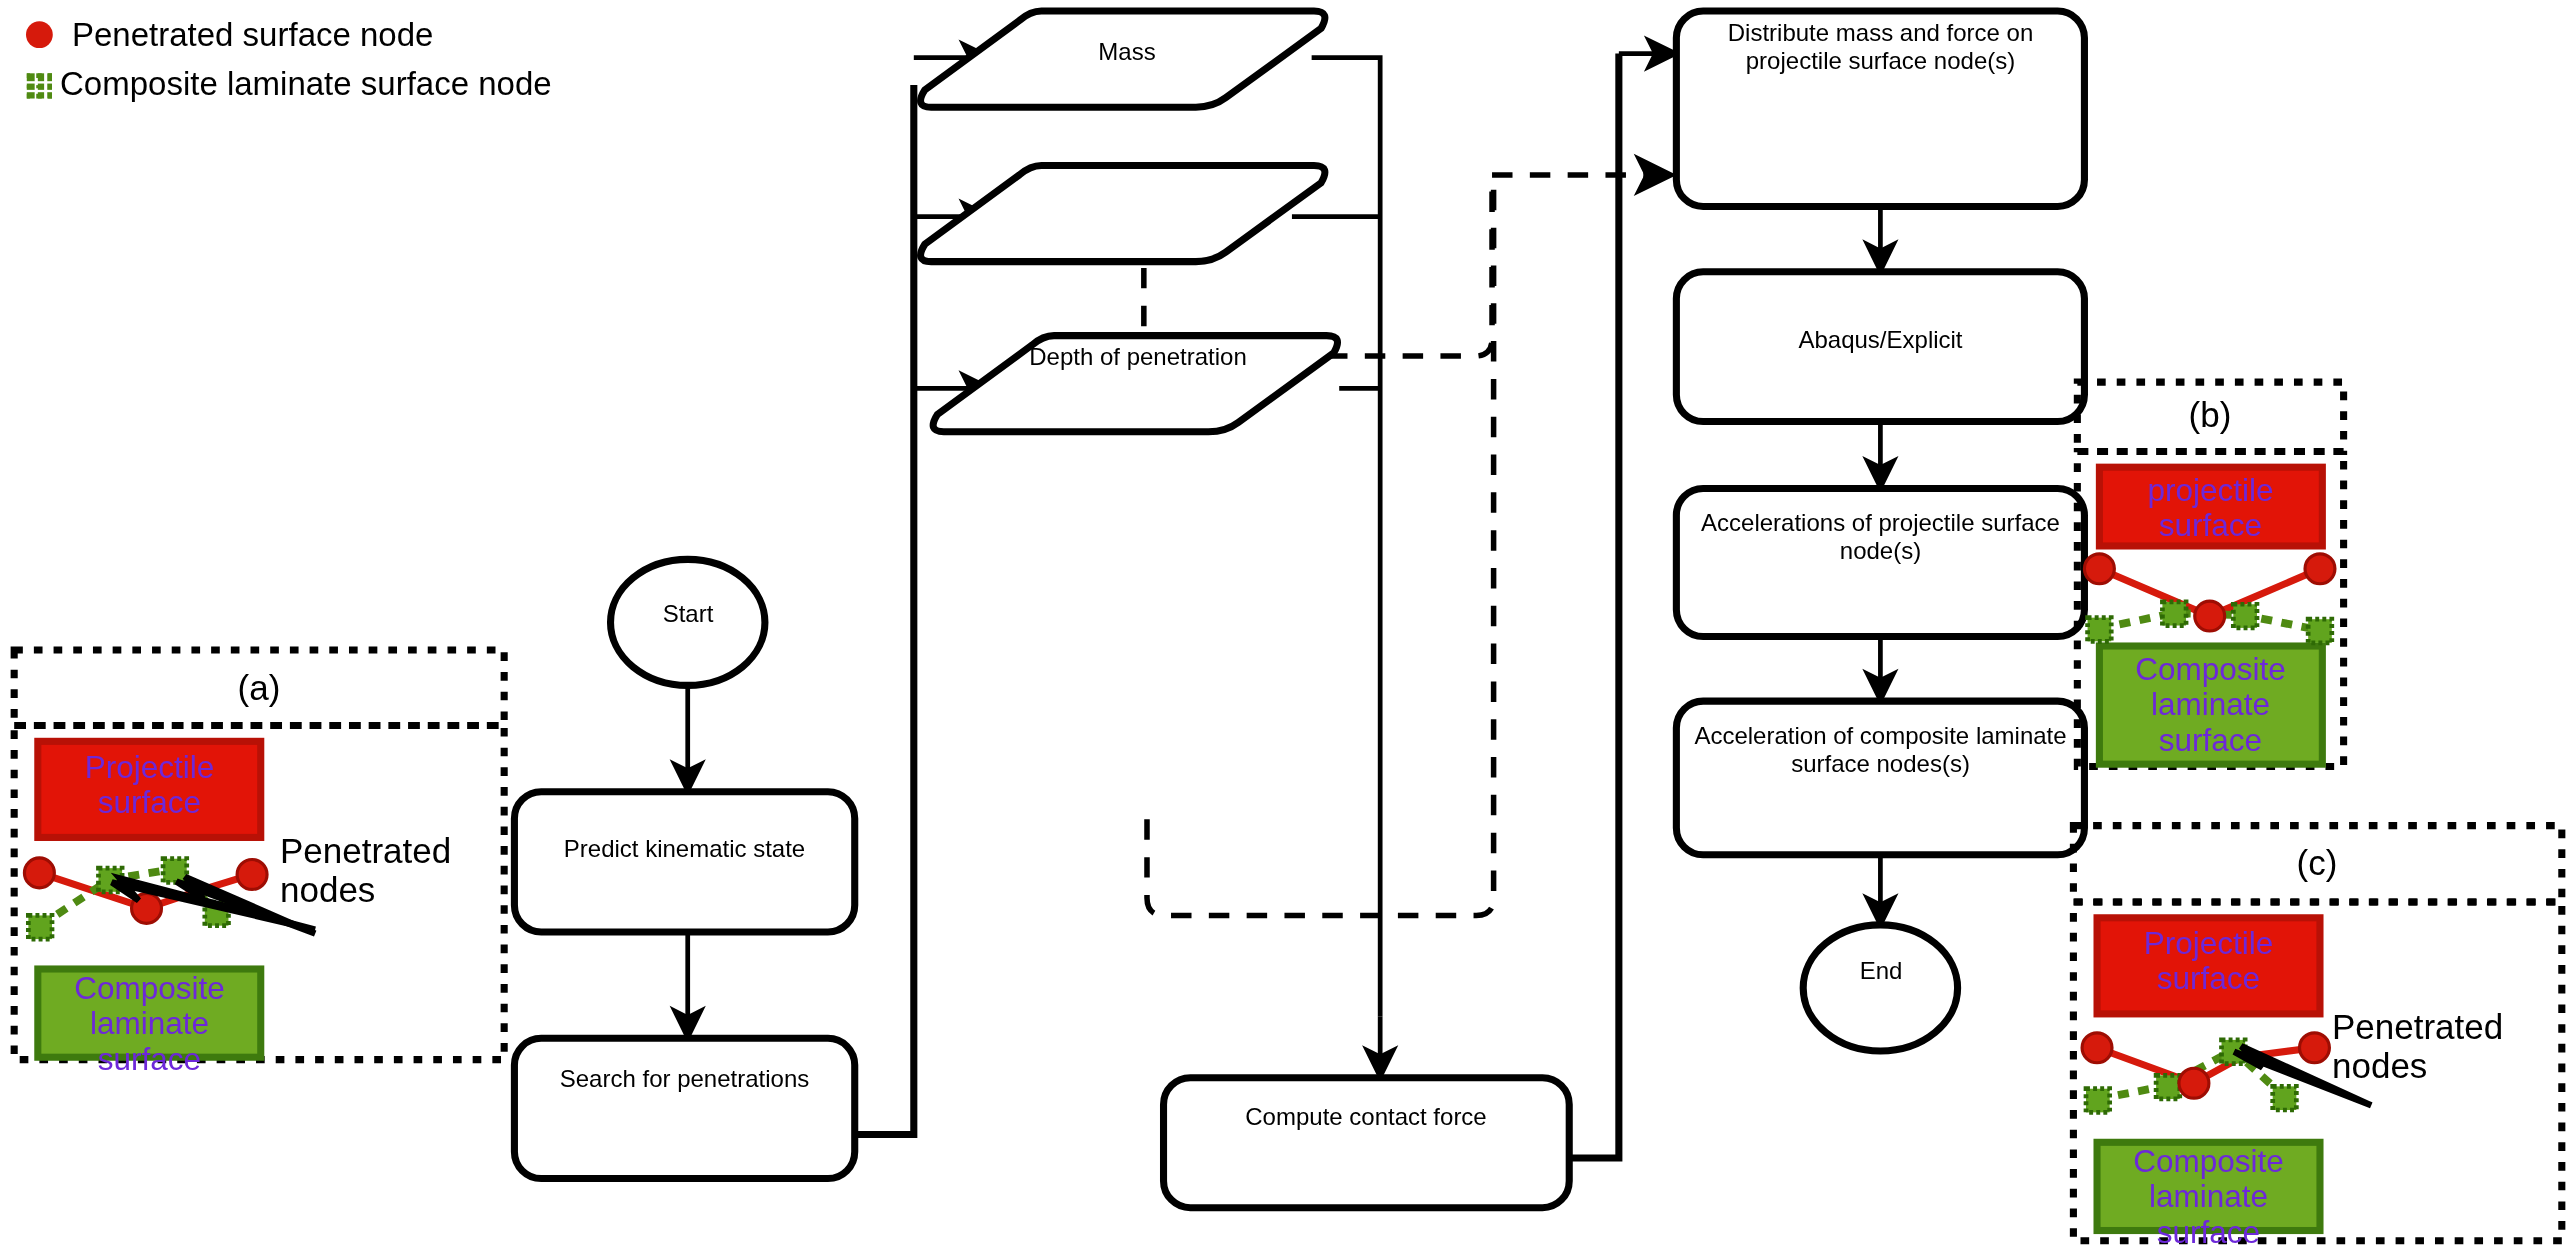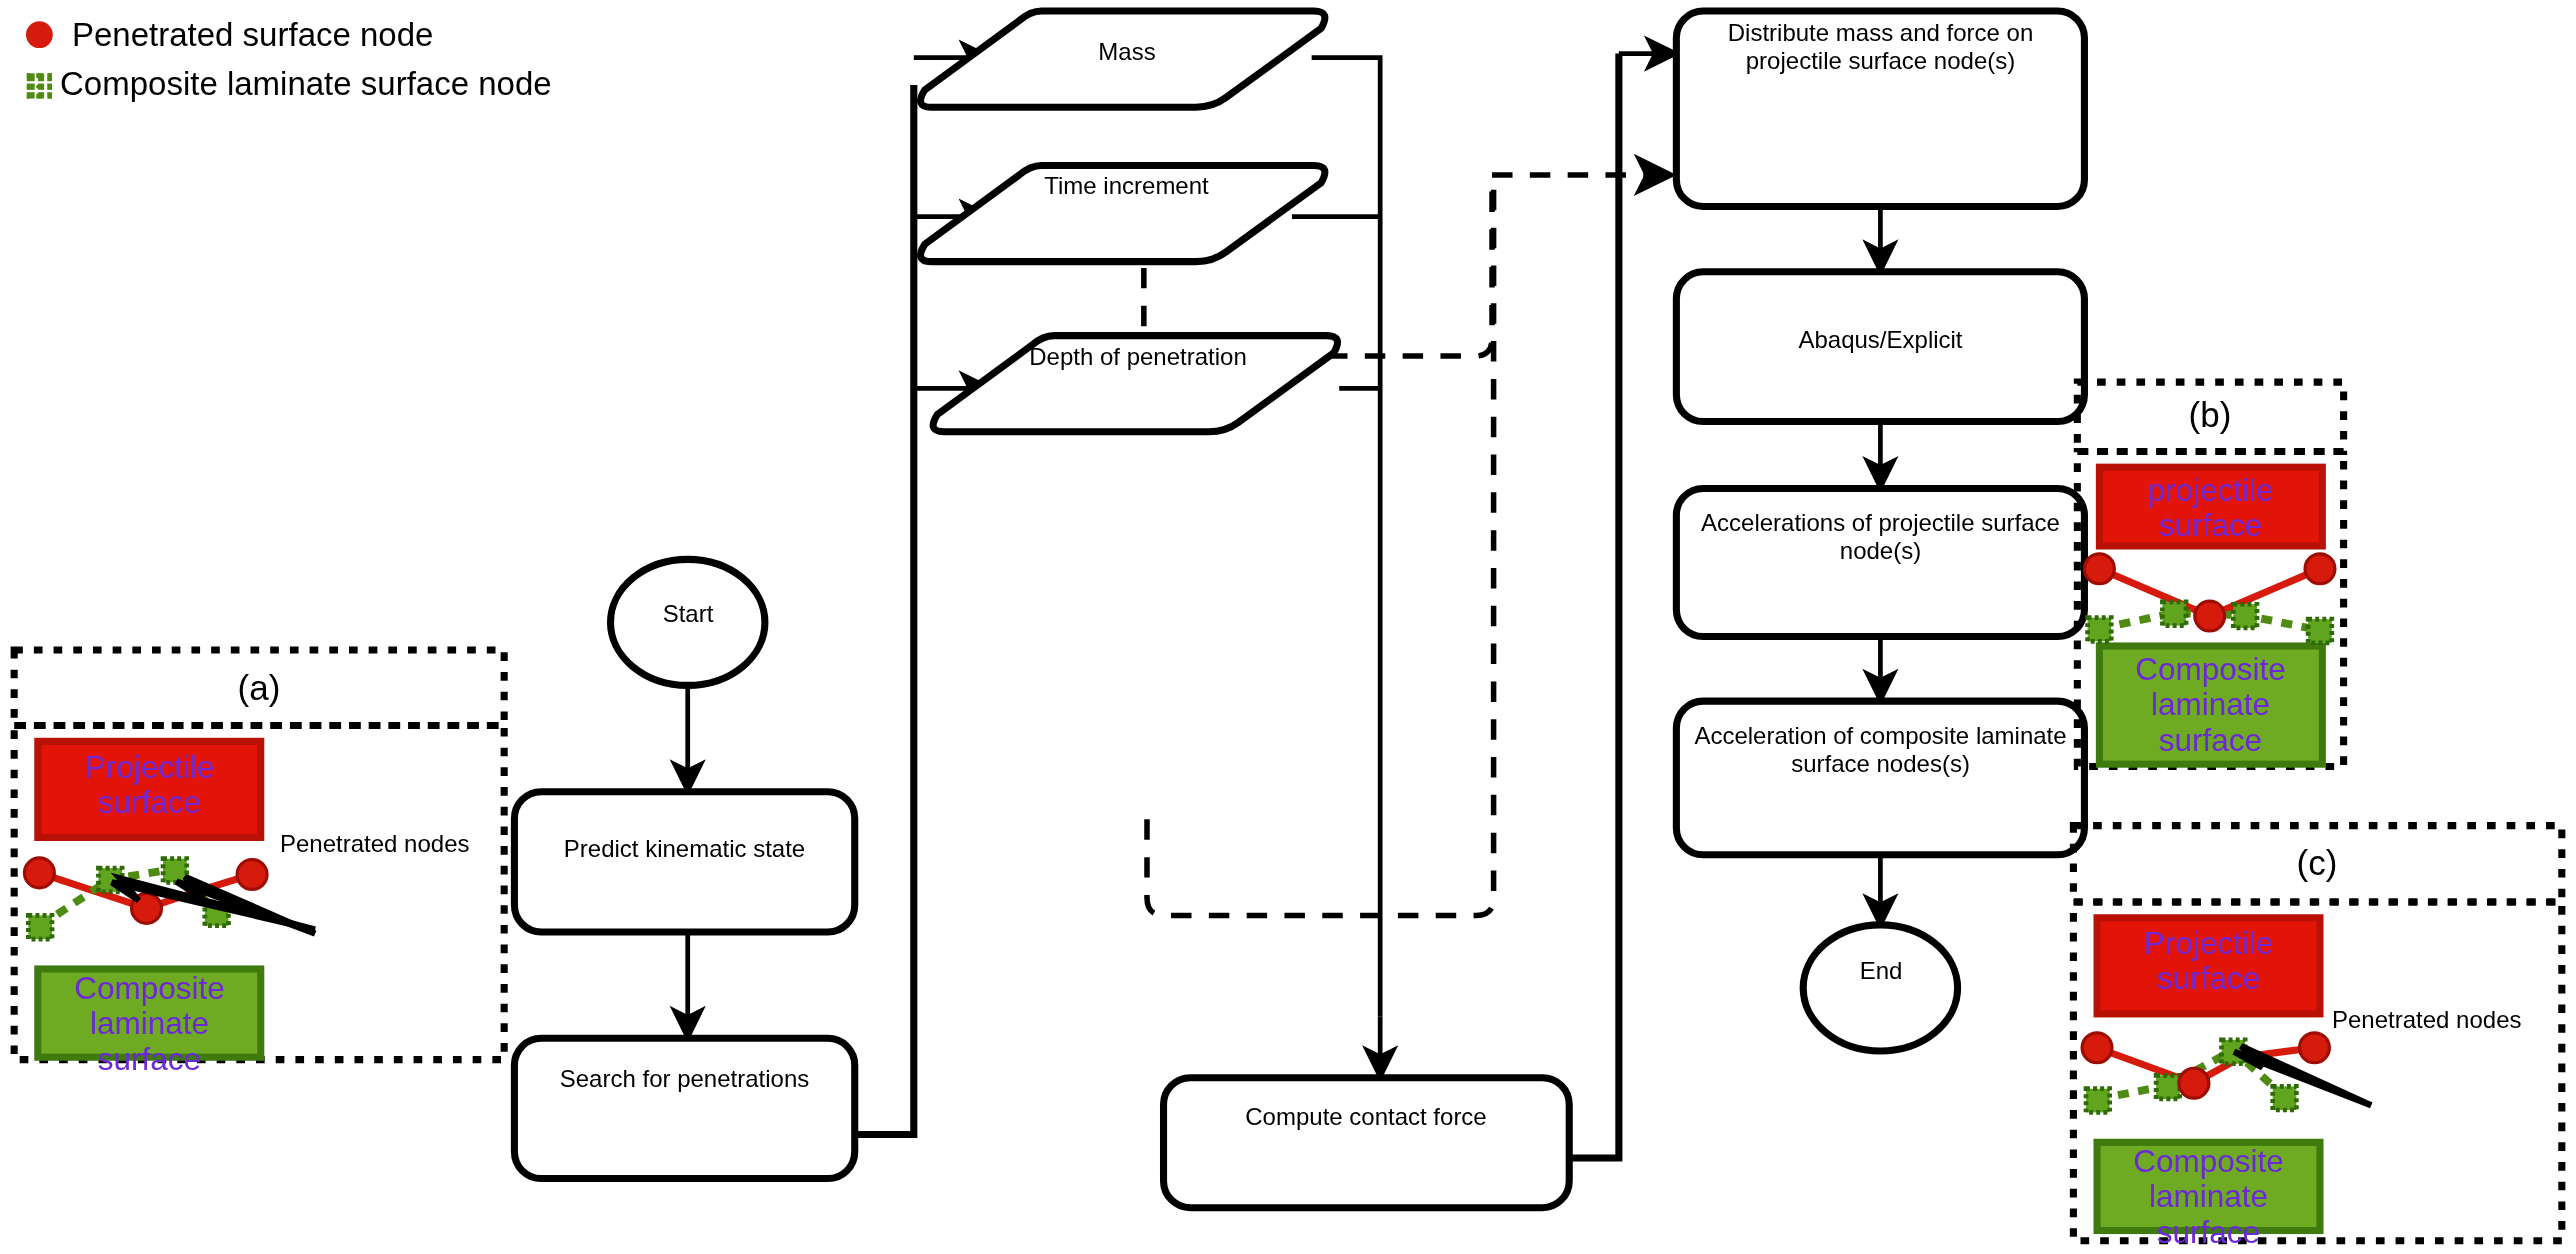--- a/index.html
+++ b/index.html
@@ -6,21 +6,21 @@
   html,body{margin:0;padding:0;background:#ffffff;}
   body{width:2576px;height:1255px;position:relative;overflow:hidden;
        font-family:"Liberation Sans","DejaVu Sans",sans-serif;color:#000;}
   #stage{position:absolute;left:0;top:0;width:2576px;height:1255px;}
   svg.layer{position:absolute;left:0;top:0;width:2576px;height:1255px;overflow:visible;}
   .txt{position:absolute;text-align:center;line-height:1.16;color:#000;}
   .legend-label{position:absolute;font-size:33px;white-space:nowrap;}
   .node-txt{font-size:24px;}
   .panel-cap{font-size:35px;}
   .surf-txt{color:#6d28d9;font-size:31.5px;line-height:1.12;}
-  .annot{font-size:24px;line-height:1.12;}
+  .annot{font-size:35px;line-height:1.12;}
 </style>
 </head>
 <body>
 
 <div id="stage">
 
   <svg class="layer" viewBox="0 0 3270 1593" width="2576" height="1255">
     <circle cx="50" cy="44" r="17" fill="#D61A0C"></circle>
     <g>
       <rect x="34" y="93" width="32" height="32" fill="#4F8A12"></rect>
@@ -104,21 +104,20 @@
     <path d="M1322 210 L1668 210 Q1690 210 1677 232 L1556 320 Q1540 332 1518 332 L1182 332 Q1160 332 1174 310 L1294 222 Q1308 210 1322 210 Z" fill="#fff" stroke="#000" stroke-width="9"></path>
     <path d="M1338 426 L1684 426 Q1706 426 1693 448 L1572 536 Q1556 548 1534 548 L1198 548 Q1176 548 1190 526 L1310 438 Q1324 426 1338 426 Z" fill="#fff" stroke="#000" stroke-width="9"></path>
   </svg>
 
   <div class="txt node-txt" style="left:609px;top:600px;width:158px;">Start</div>
   <div class="txt node-txt" style="left:522px;top:819px;width:325px;margin-top:16px;">Predict kinematic state</div>
   <div class="txt node-txt" style="left:522px;top:1065px;width:325px;">Search for penetrations</div>
   <div class="txt node-txt" style="left:1171px;top:1103px;width:390px;">Compute contact force</div>
 
   <div class="txt node-txt" style="left:1048px;top:38px;width:158px;">Mass</div>
-  <div class="txt node-txt" style="left:1040px;top:172px;width:173px;">Time increment</div>
   <div class="txt node-txt" style="left:1024px;top:343px;width:228px;">Depth of penetration</div>
 
   <div class="txt node-txt" style="left:1686px;top:19px;width:389px;">Distribute mass and force on projectile surface node(s)</div>
   <div class="txt node-txt" style="left:1686px;top:326px;width:389px;">Abaqus/Explicit</div>
   <div class="txt node-txt" style="left:1686px;top:509px;width:389px;">Accelerations of projectile surface node(s)</div>
   <div class="txt node-txt" style="left:1686px;top:722px;width:389px;">Acceleration of composite laminate surface nodes(s)</div>
   <div class="txt node-txt" style="left:1802px;top:917px;width:158px;margin-top:40px;">End</div>
 
   <svg class="layer" viewBox="0 0 3270 1593" width="2576" height="1255">
 

